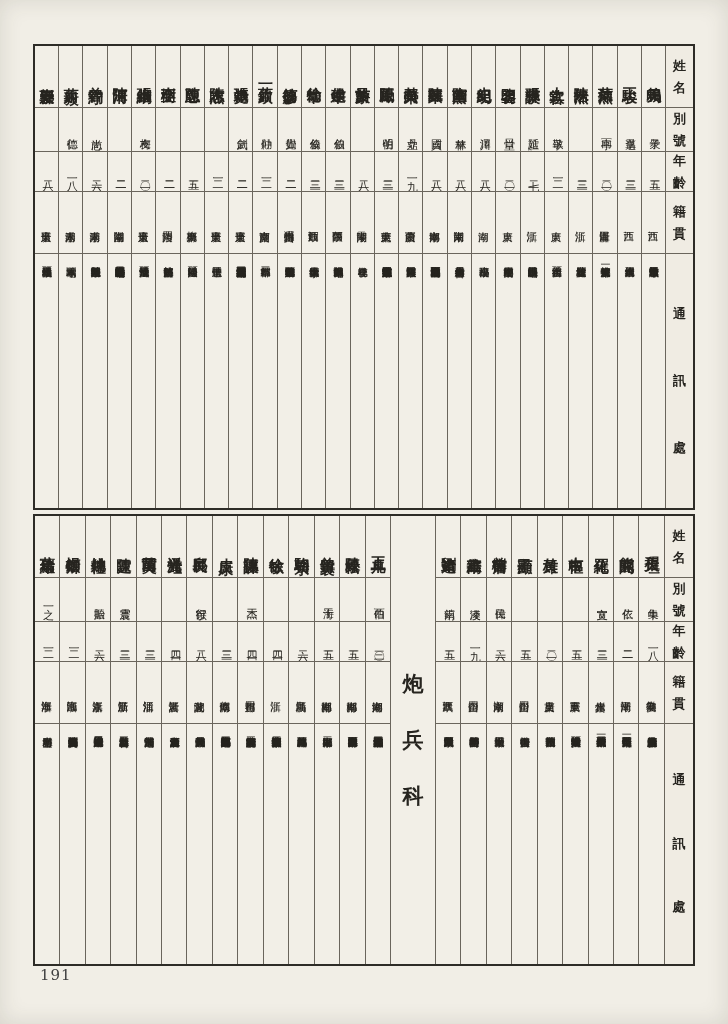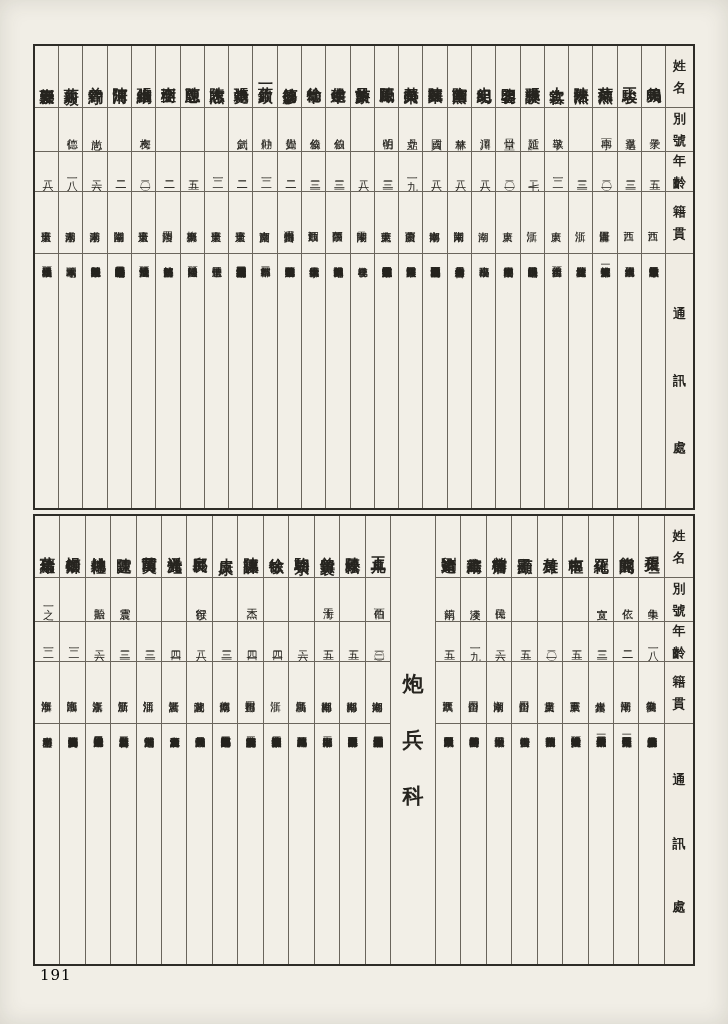--- a/index.html
+++ b/index.html
@@ -65,21 +65,21 @@
   .divider-col .cell{
     writing-mode:horizontal-tb;
     flex:1 1 auto;border-bottom:none;
     flex-direction:column;justify-content:center;gap:28px;
     font-size:21px;font-weight:bold;letter-spacing:0;
   }
 
   .page-number{
     position:absolute;left:40px;top:966px;
     font-family:"DejaVu Serif",serif;
-    font-size:15px;color:#000000;letter-spacing:1px;text-align:center;
+    font-size:15px;color:#404040;letter-spacing:1px;text-align:center;
   }
 </style>
 </head>
 <body>
 
 <div class="page">
   <div class="roster-table" id="table-top">
       <div class="col header-col">
         <div class="cell c-name">
           <span class="char">姓</span>

